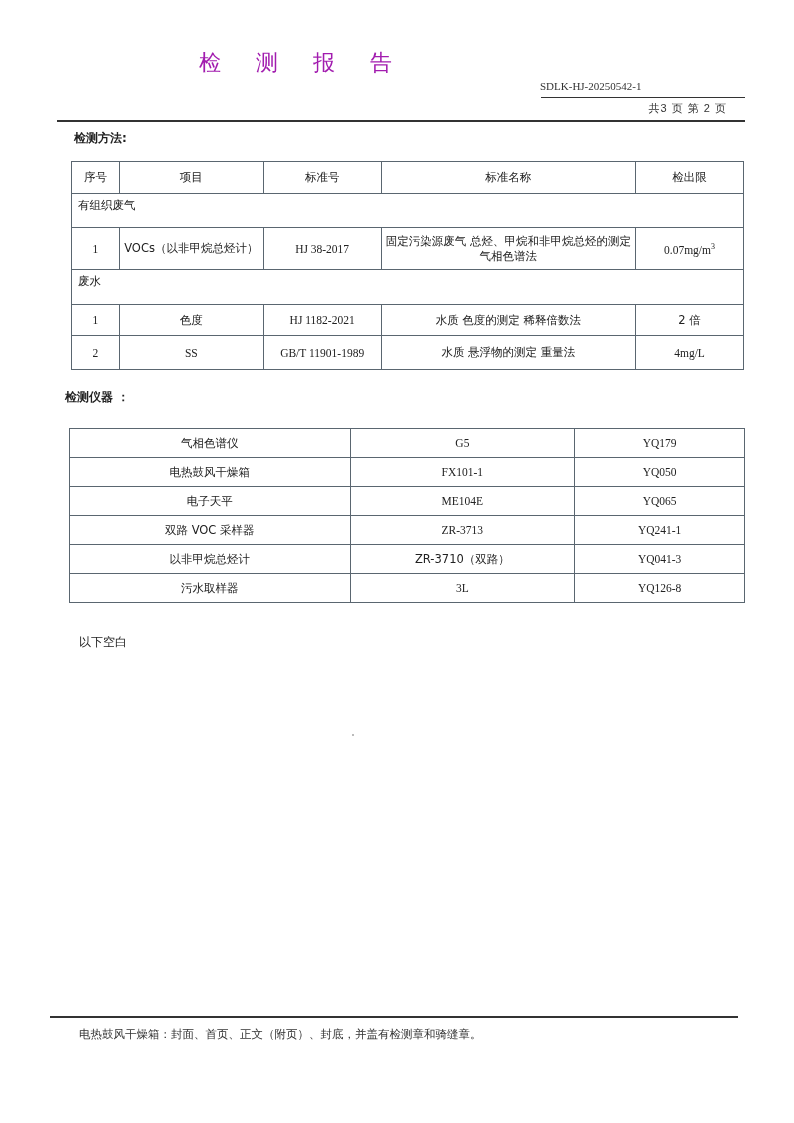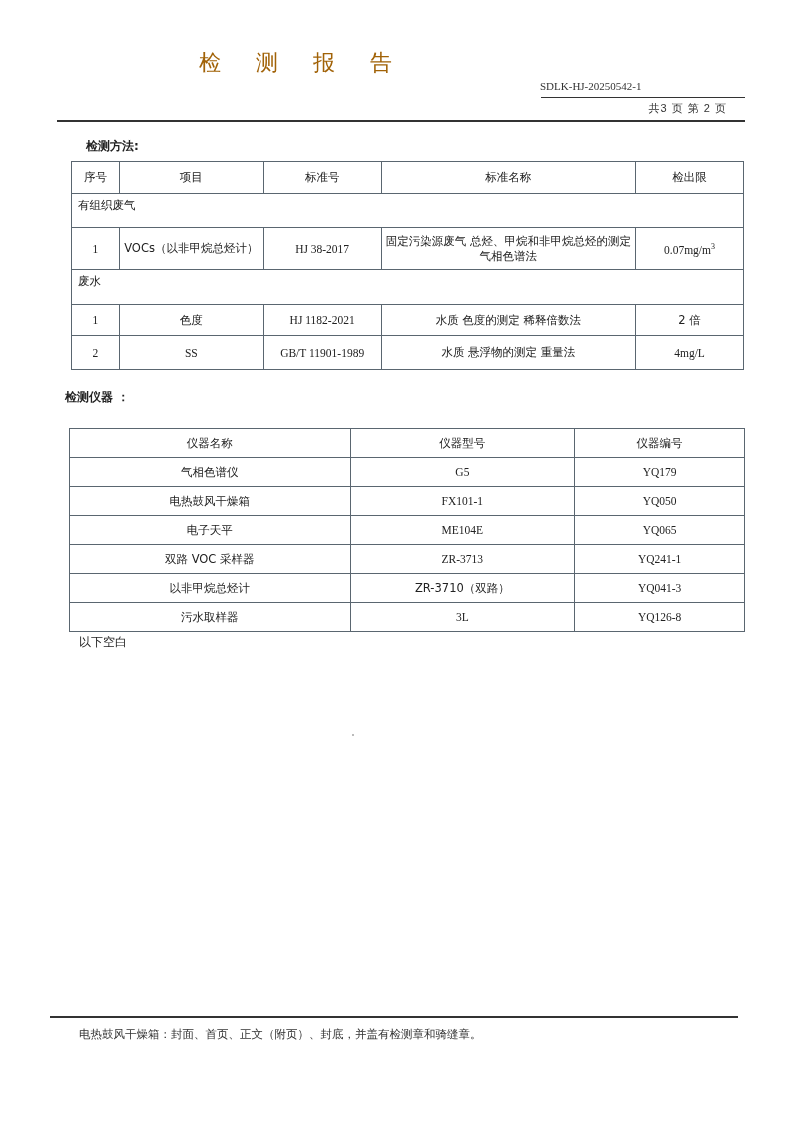--- a/index.html
+++ b/index.html
@@ -1,26 +1,26 @@
 <!DOCTYPE html>
 <html><head>
 <meta charset="utf-8">
 <style>
   html, body { margin: 0; padding: 0; background: #ffffff; }
   body { width: 794px; height: 1123px; position: relative; overflow: hidden;
          font-family: "DejaVu Serif", "Liberation Serif", serif; color: #222; }
   .abs { position: absolute; }
-  .title { left: 199px; top: 48px; font-size: 22px; letter-spacing: 14px; color: #a16207; font-family: "DejaVu Sans", sans-serif; }
+  .title { left: 199px; top: 48px; font-size: 22px; letter-spacing: 14px; color: #a21caf; font-family: "DejaVu Sans", sans-serif; }
   .report-no { left: 540px; top: 80px; width: 200px; text-align: left; font-size: 11px; font-family: "Liberation Serif", serif; color:#333; }
   .line-short { left: 541px; top: 97px; width: 204px; height: 1px; background: #333; }
   .page-info { left: 541px; top: 101px; width: 186px; text-align: right; font-size: 11px; color:#333; font-family: Liberation Sans, sans-serif; letter-spacing: 1px; }
   .line-long { left: 57px; top: 120px; width: 688px; height: 2px; background: #333; }
 
   .sec-label { font-size: 12px; font-weight: bold; font-family: "DejaVu Sans", sans-serif; color:#222; }
-  .sec1 { left: 86px; top: 130px; margin-top: 8px; }
+  .sec1 { left: 74px; top: 130px; }
   .sec2 { left: 65px; top: 389px; }
 
   table { border-collapse: collapse; position: absolute; font-size: 11.5px; font-family: "Liberation Serif", "DejaVu Serif", serif; color:#222; }
   td { border: 1px solid #5a6670; text-align: center; vertical-align: middle; padding: 0 4px; }
   .methods { left: 71px; top: 161px; width: 673px; }
   .methods .cat td { text-align: left; padding-left: 6px; vertical-align: top; padding-top: 4px; font-family: "DejaVu Sans", sans-serif; font-size: 11.5px; }
   .cn { font-family: "DejaVu Sans", sans-serif; font-size: 11.5px; }
   .instr { left: 69px; top: 428px; width: 676px; }
   .instr td { height: 28px; }
   .blank-note { left: 79px; top: 634px; font-size: 12px; font-family: "DejaVu Sans", sans-serif; }
@@ -88,25 +88,20 @@
 
 <div class="abs sec-label sec2">检测仪器 ：</div>
 
 <table class="instr">
   <colgroup>
       <col style="width:281px">
       <col style="width:225px">
       <col style="width:170px">
     </colgroup>
   <tbody>
-      <tr>
-    <td class="cn">仪器名称</td>
-    <td class="cn">仪器型号</td>
-    <td class="cn">仪器编号</td>
-  </tr>
   <tr>
     <td class="cn">气相色谱仪</td>
     <td>G5</td>
     <td>YQ179</td>
   </tr>
   <tr>
     <td class="cn">电热鼓风干燥箱</td>
     <td>FX101-1</td>
     <td>YQ050</td>
   </tr>

